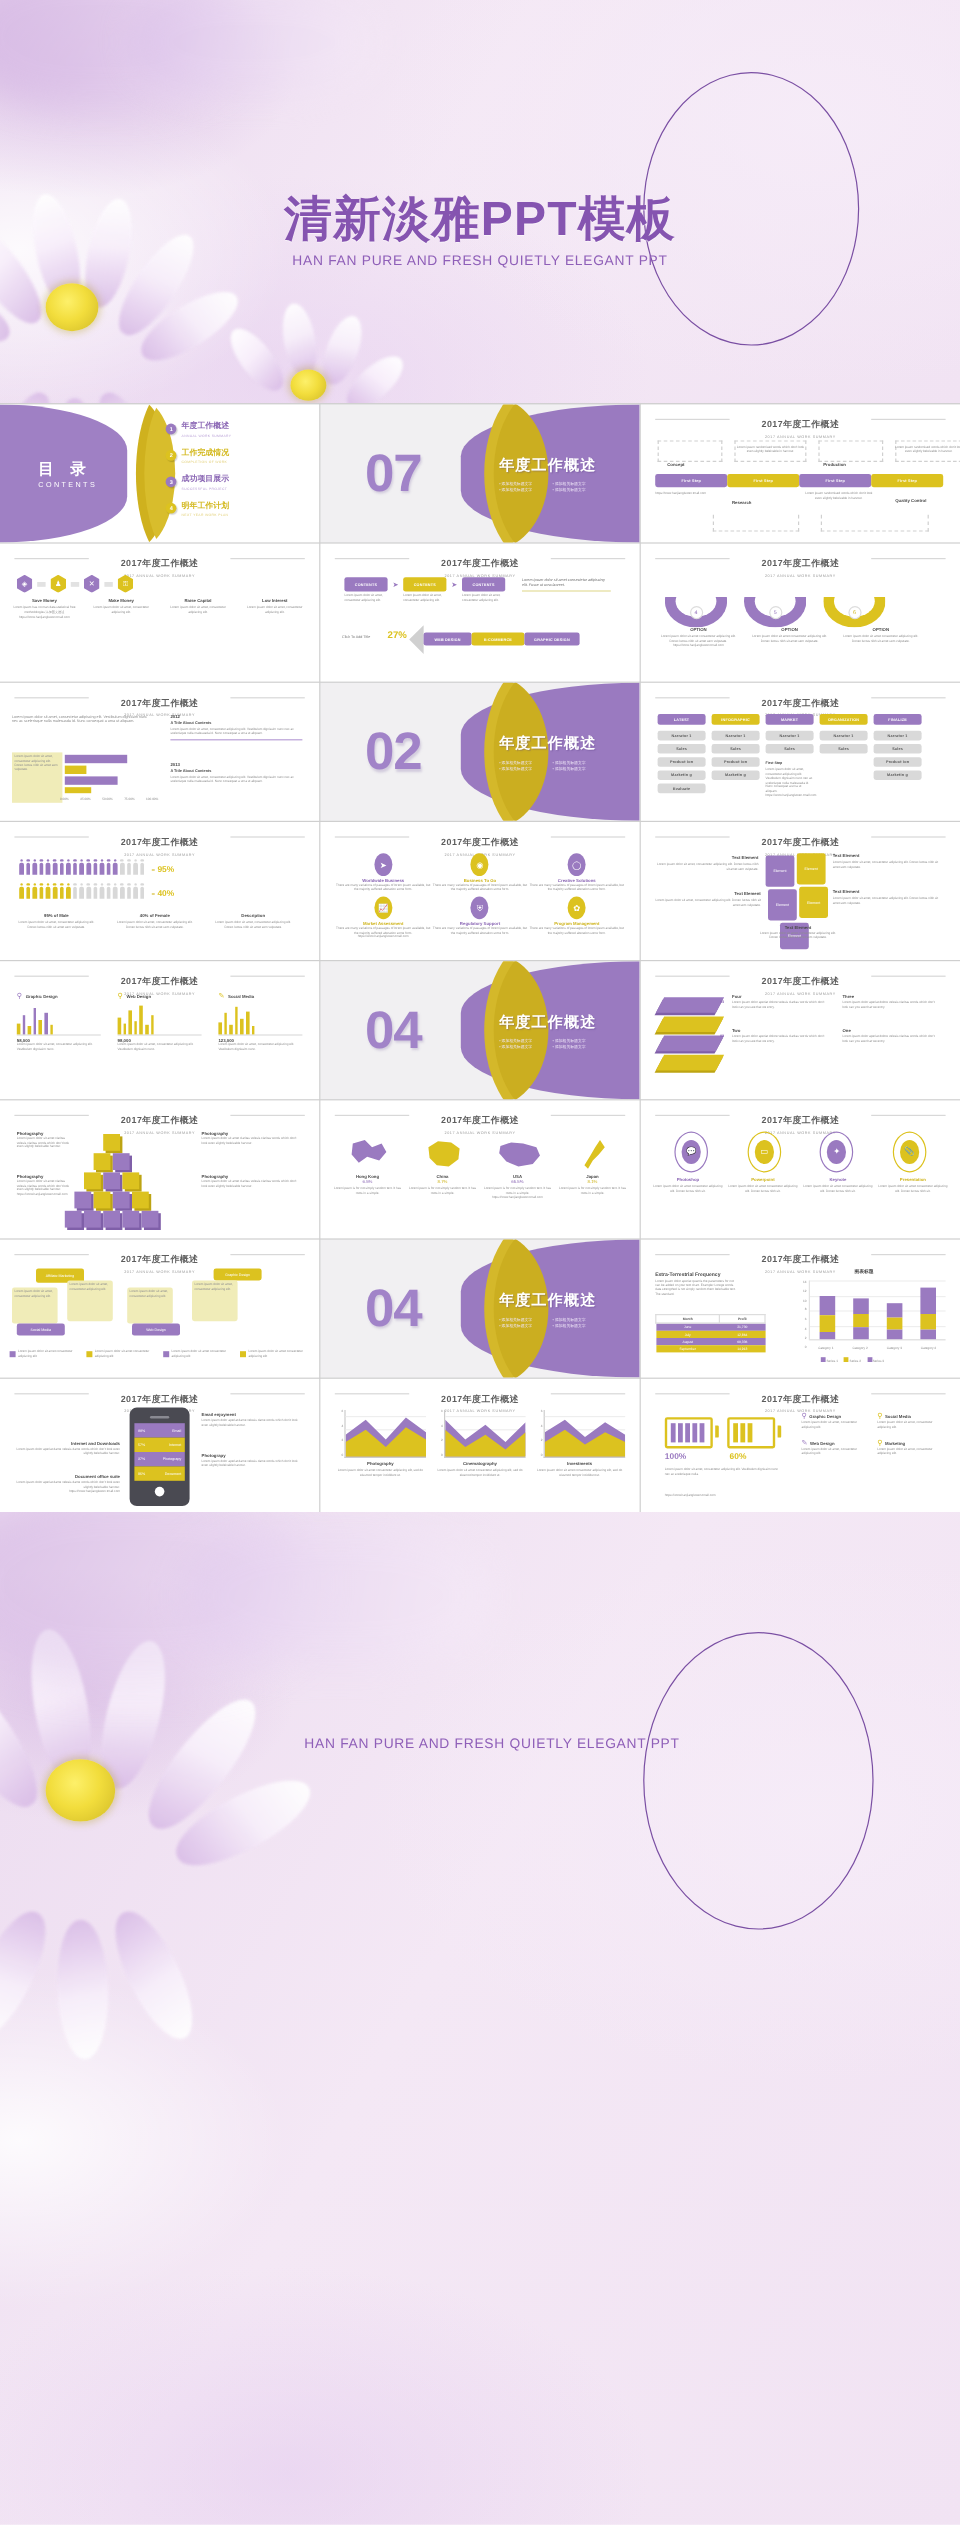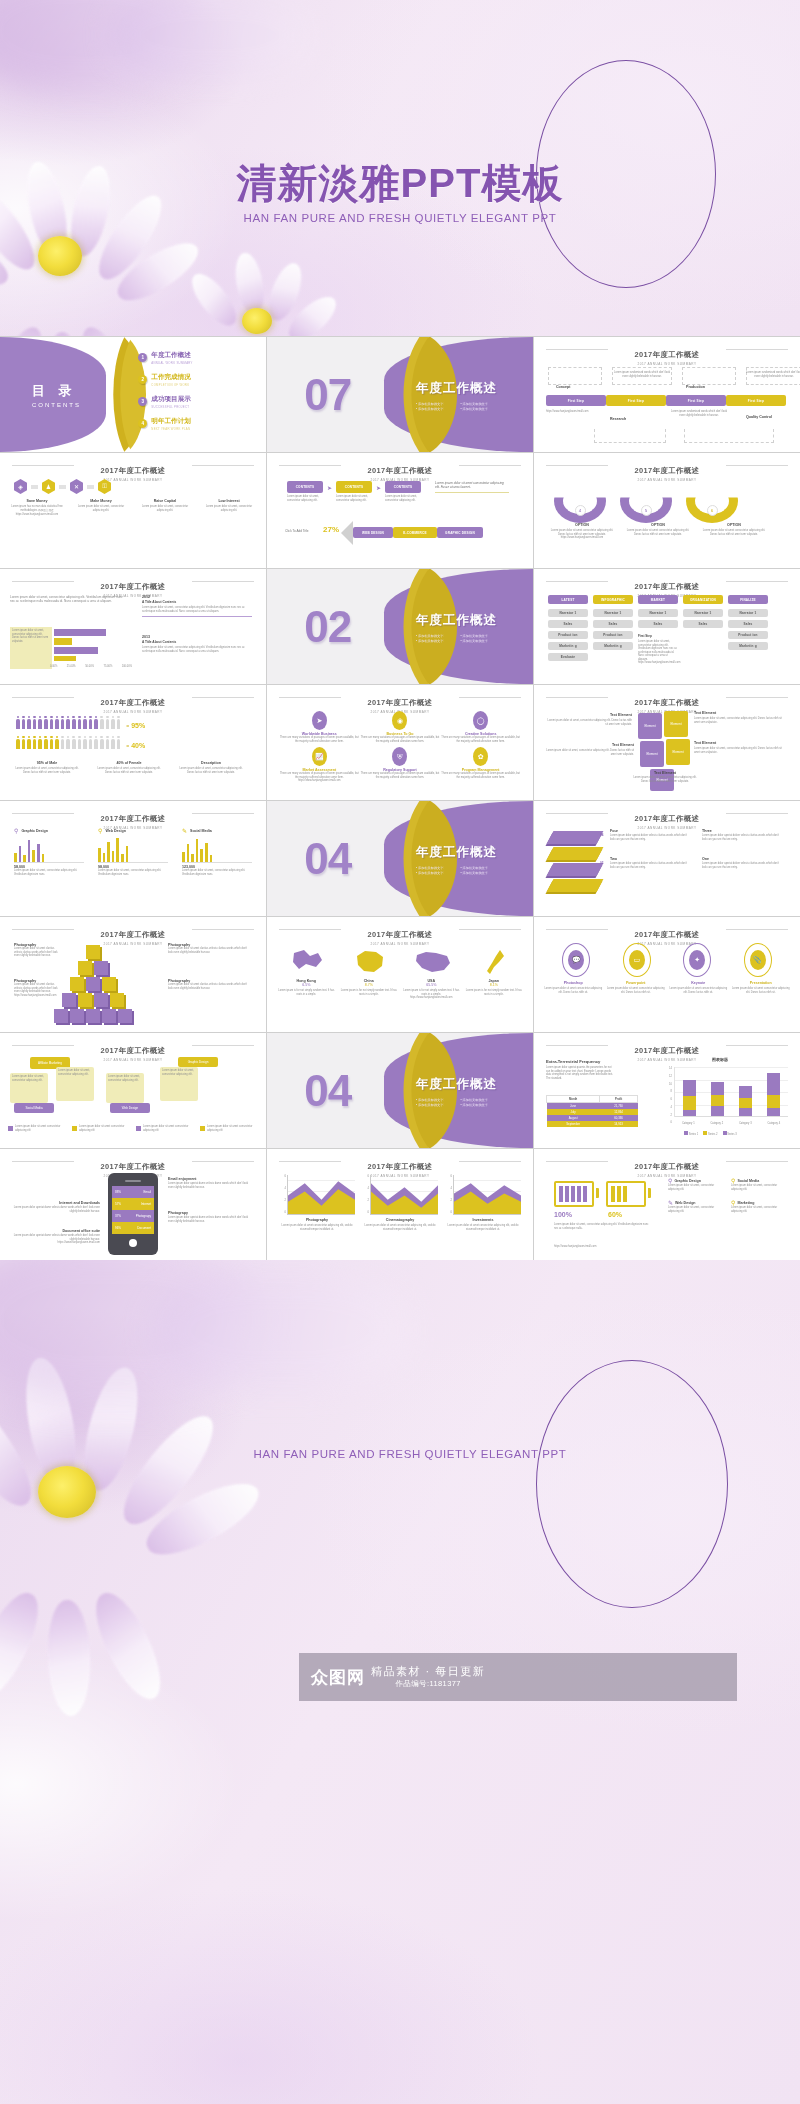--- a/index.html
+++ b/index.html
@@ -1287,24 +1287,15 @@
       <div class="petal" style="left:-40px;top:-20px;width:300px;height:160px;background:linear-gradient(120deg,#c9a4dd,#f1e2f6);opacity:.5;filter:blur(18px);border-radius:40%;"></div>
       <div class="petal" style="left:150px;top:10px;width:260px;height:120px;background:linear-gradient(100deg,#dcc3ec,#f8effa);opacity:.45;filter:blur(16px);border-radius:40%;"></div>
     </div>
 
     <div class="hero-circle" style="left:536px; top:100px; width:192px; height:248px;"></div>
 
     <div class="hero-text" style="left:160px; top:180px; width:500px;">
       <div class="hero-sub" style="font-size:11.5px; margin-top:8px;">HAN FAN PURE AND FRESH QUIETLY ELEGANT PPT</div>
     </div>
 
-    <div class="watermark" style="left:299px; top:393px; width:438px; height:48px;">
-      <div class="wm-logo">
-        <span class="wm-glyph">众图网</span>
-      </div>
-      <div class="wm-right">
-        <div class="wm-top">精品素材 · 每日更新</div>
-        <div class="wm-bot">作品编号:1181377</div>
-      </div>
-    </div>
   </section>
 
 </div>
 
 </body></html>

